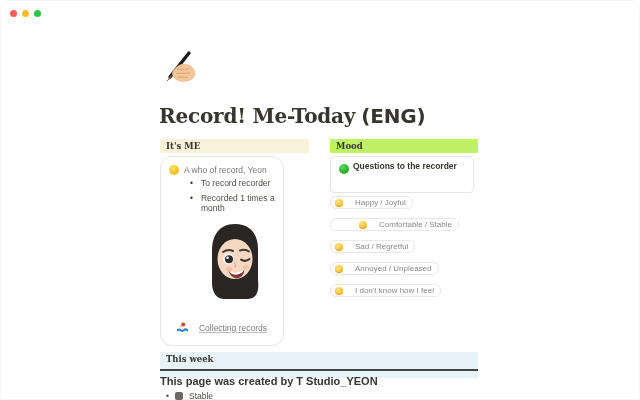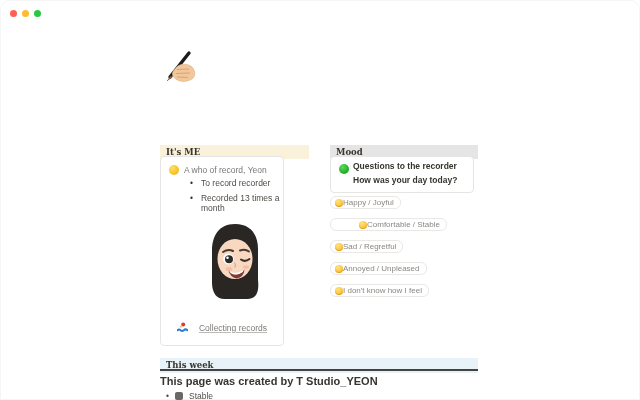--- a/index.html
+++ b/index.html
@@ -22,28 +22,28 @@
 
   
   .title{position:absolute;left:159px;top:101px;margin:0;font-size:20px;line-height:30px;
     font-weight:700;color:#37352F;letter-spacing:-0.2px;white-space:nowrap;}
   .title .serif{font-family:"DejaVu Serif","Liberation Serif",serif;}
   .title .sans{font-family:"DejaVu Sans","Liberation Sans",sans-serif;margin-left:6px;}
 
   
   .col-header{position:absolute;height:14px;line-height:14px;padding-left:6px;
     font-family:"DejaVu Serif","Liberation Serif",serif;font-weight:700;font-size:8.5px;
-    color:#37352F;box-sizing:border-box;margin-top:6px;}
+    color:#37352F;box-sizing:border-box;}
   .h-itsme{left:160px;top:139px;width:149px;background:#FAF1DB;}
-  .h-mood{left:330px;top:139px;width:148px;background:#e5e5e5;}
-  .h-week{left:160px;top:352px;width:318px;height:15px;line-height:15px;background:#E7F3F8;}
+  .h-mood{left:330px;top:139px;width:148px;background:#bef264;}
+  .h-week{left:160px;top:352px;width:318px;height:26px;line-height:15px;background:#E7F3F8;}
 
   
   .left-box{position:absolute;left:160px;top:156px;width:124px;height:190px;background:#fff;
-    border:1px solid #E6E5E3;border-radius:4px;box-sizing:border-box;}
+    border:1px solid #E6E5E3;border-radius:12px;box-sizing:border-box;}
   .profile-row{position:absolute;left:8px;top:8px;display:flex;align-items:center;gap:5px;}
   .dot-emoji{width:10px;height:10px;border-radius:50%;flex:0 0 auto;}
   .dot-yellow{background:radial-gradient(circle at 35% 30%,#ffe06a,#f7c325 60%,#e8a80c);}
   .dot-green{background:radial-gradient(circle at 35% 30%,#5fd75f,#27b327 60%,#0e8f0e);}
   .gray-text{font-size:8.5px;color:#787774;}
   .bullet-row{position:absolute;left:29px;display:flex;gap:8px;font-size:8.5px;color:#4F4C47;}
   .bullet-row .marker{color:#37352F;}
   .b1{top:21px;} .b2{top:36px;}
   .memoji{position:absolute;left:42px;top:62px;width:64px;height:88px;}
   .link-row{position:absolute;left:0;top:165px;width:100%;display:flex;justify-content:center;
@@ -51,21 +51,21 @@
   .link-label{font-size:8.5px;color:#7B7A77;text-decoration:underline;
     text-decoration-color:#BBBAB7;cursor:pointer;}
 
   
   .question-box{position:absolute;left:330px;top:156px;width:144px;height:37px;background:#fff;
     border:1px solid #E6E5E3;border-radius:4px;box-sizing:border-box;}
   .q-emoji{position:absolute;left:8px;top:7px;}
   .q-title{position:absolute;left:22px;top:4px;font-size:8.5px;font-weight:700;color:#37352F;white-space:nowrap;}
   .q-text{position:absolute;left:22px;top:18px;font-size:8.5px;font-weight:700;color:#37352F;white-space:nowrap;}
 
-  .pill{position:absolute;left:330px;height:13px;display:inline-flex;align-items:center;gap:0;
+  .pill{position:absolute;left:330px;height:13px;display:inline-flex;align-items:center;gap:12px;
     padding:0 6px 0 4px;border:1px solid #E9E8E6;border-radius:6px;background:#fff;
     font-size:8px;color:#8A8885;white-space:nowrap;cursor:pointer;box-sizing:border-box;}
   .face-emoji{width:8px;height:8px;border-radius:50%;flex:0 0 auto;
     background:radial-gradient(circle at 35% 30%,#ffe285,#fccb3e 55%,#efa32a);
     box-shadow:inset 0 -1px 1px rgba(200,120,0,.45);}
   .p1{top:196px;} .p2{top:218px;padding-left:28px;} .p3{top:240px;} .p4{top:262px;} .p5{top:284px;}
 
   
   .divider{position:absolute;left:160px;top:369px;width:318px;height:2px;background:#45433E;}
   .footer{position:absolute;left:160px;top:375px;font-size:11px;font-weight:700;color:#37352F;text-align:center;}
@@ -89,35 +89,38 @@
       <line x1="29" y1="3" x2="10" y2="27" stroke="#1C1C1E" stroke-width="3.4" stroke-linecap="round"></line>
       <polygon points="10.5,25.5 7,31 12.5,27.5" fill="#8A5A33"></polygon>
       <polygon points="7.6,29.9 7,31 8.1,30.5" fill="#1C1C1E"></polygon>
       <path d="M15 19 C18 13 28 13 32 17 C36 21 36 28 30 30 C23 33 16 31 13 26 C11.5 23.5 13 21 15 19 Z" fill="#F2C79B" stroke="#DFAF82" stroke-width="0.6"></path>
       <path d="M17 19.5 L29 19" stroke="#D9A470" stroke-width="1" fill="none"></path>
       <path d="M16 23.5 L30 23" stroke="#D9A470" stroke-width="1" fill="none"></path>
       <path d="M17 27 L28 27.5" stroke="#D9A470" stroke-width="1" fill="none"></path>
     </svg>
   </div>
 
+  <h1 class="title">
+    <span class="serif">Record! Me-Today</span><span class="sans">(ENG)</span>
+  </h1>
 
   <div class="col-header h-itsme">It's ME</div>
 
   <div class="left-box">
     <div class="profile-row">
       <span class="dot-emoji dot-yellow"></span>
       <span class="gray-text">A who of record, Yeon</span>
     </div>
     <div class="bullet-row b1">
       <span class="marker">•</span>
       <span>To record recorder</span>
     </div>
     <div class="bullet-row b2">
       <span class="marker">•</span>
-      <span>Recorded 13 times a month</span>
+      <span>Recorded 1 times a month</span>
     </div>
 
     <div class="memoji">
       <svg viewBox="0 0 64 88" width="64" height="88">
         <path d="M32 5 C15 5 9 18 9 32 L9 64 C9 75 15 81 23 80 L45 80 C55 80 56 70 55 61 L55 30 C55 16 48 5 32 5 Z" fill="#2A2624"></path>
         <ellipse cx="32" cy="40" rx="17.5" ry="20" fill="#F8D8C0"></ellipse>
         <ellipse cx="26" cy="50" rx="3.5" ry="2" fill="#F3B49B" opacity="0.7"></ellipse>
         <ellipse cx="43" cy="48" rx="3" ry="1.8" fill="#F3B49B" opacity="0.7"></ellipse>
         <path d="M32 7 C20 7 13 15 12 28 C18 20.5 27 18.5 34 19.5 C42 20.5 49 25 52 31 C52 17 44 7 32 7 Z" fill="#2A2624"></path>
         <path d="M20 33 Q25 29.5 30 32" stroke="#4A3B30" stroke-width="2" fill="none" stroke-linecap="round"></path>
@@ -140,21 +143,20 @@
       </svg>
       <span class="link-label">Collecting records</span>
     </div>
   </div>
 
   <div class="col-header h-mood">Mood</div>
 
   <div class="question-box">
     <span class="dot-emoji dot-green q-emoji"></span>
     <div class="q-title">Questions to the recorder</div>
-    <div class="q-text">How was your day today?</div>
   </div>
 
   <div class="pill p1">
     <span class="face-emoji"></span>
     <span>Happy / Joyful</span>
   </div>
   <div class="pill p2">
     <span class="face-emoji"></span>
     <span>Comfortable / Stable</span>
   </div>

